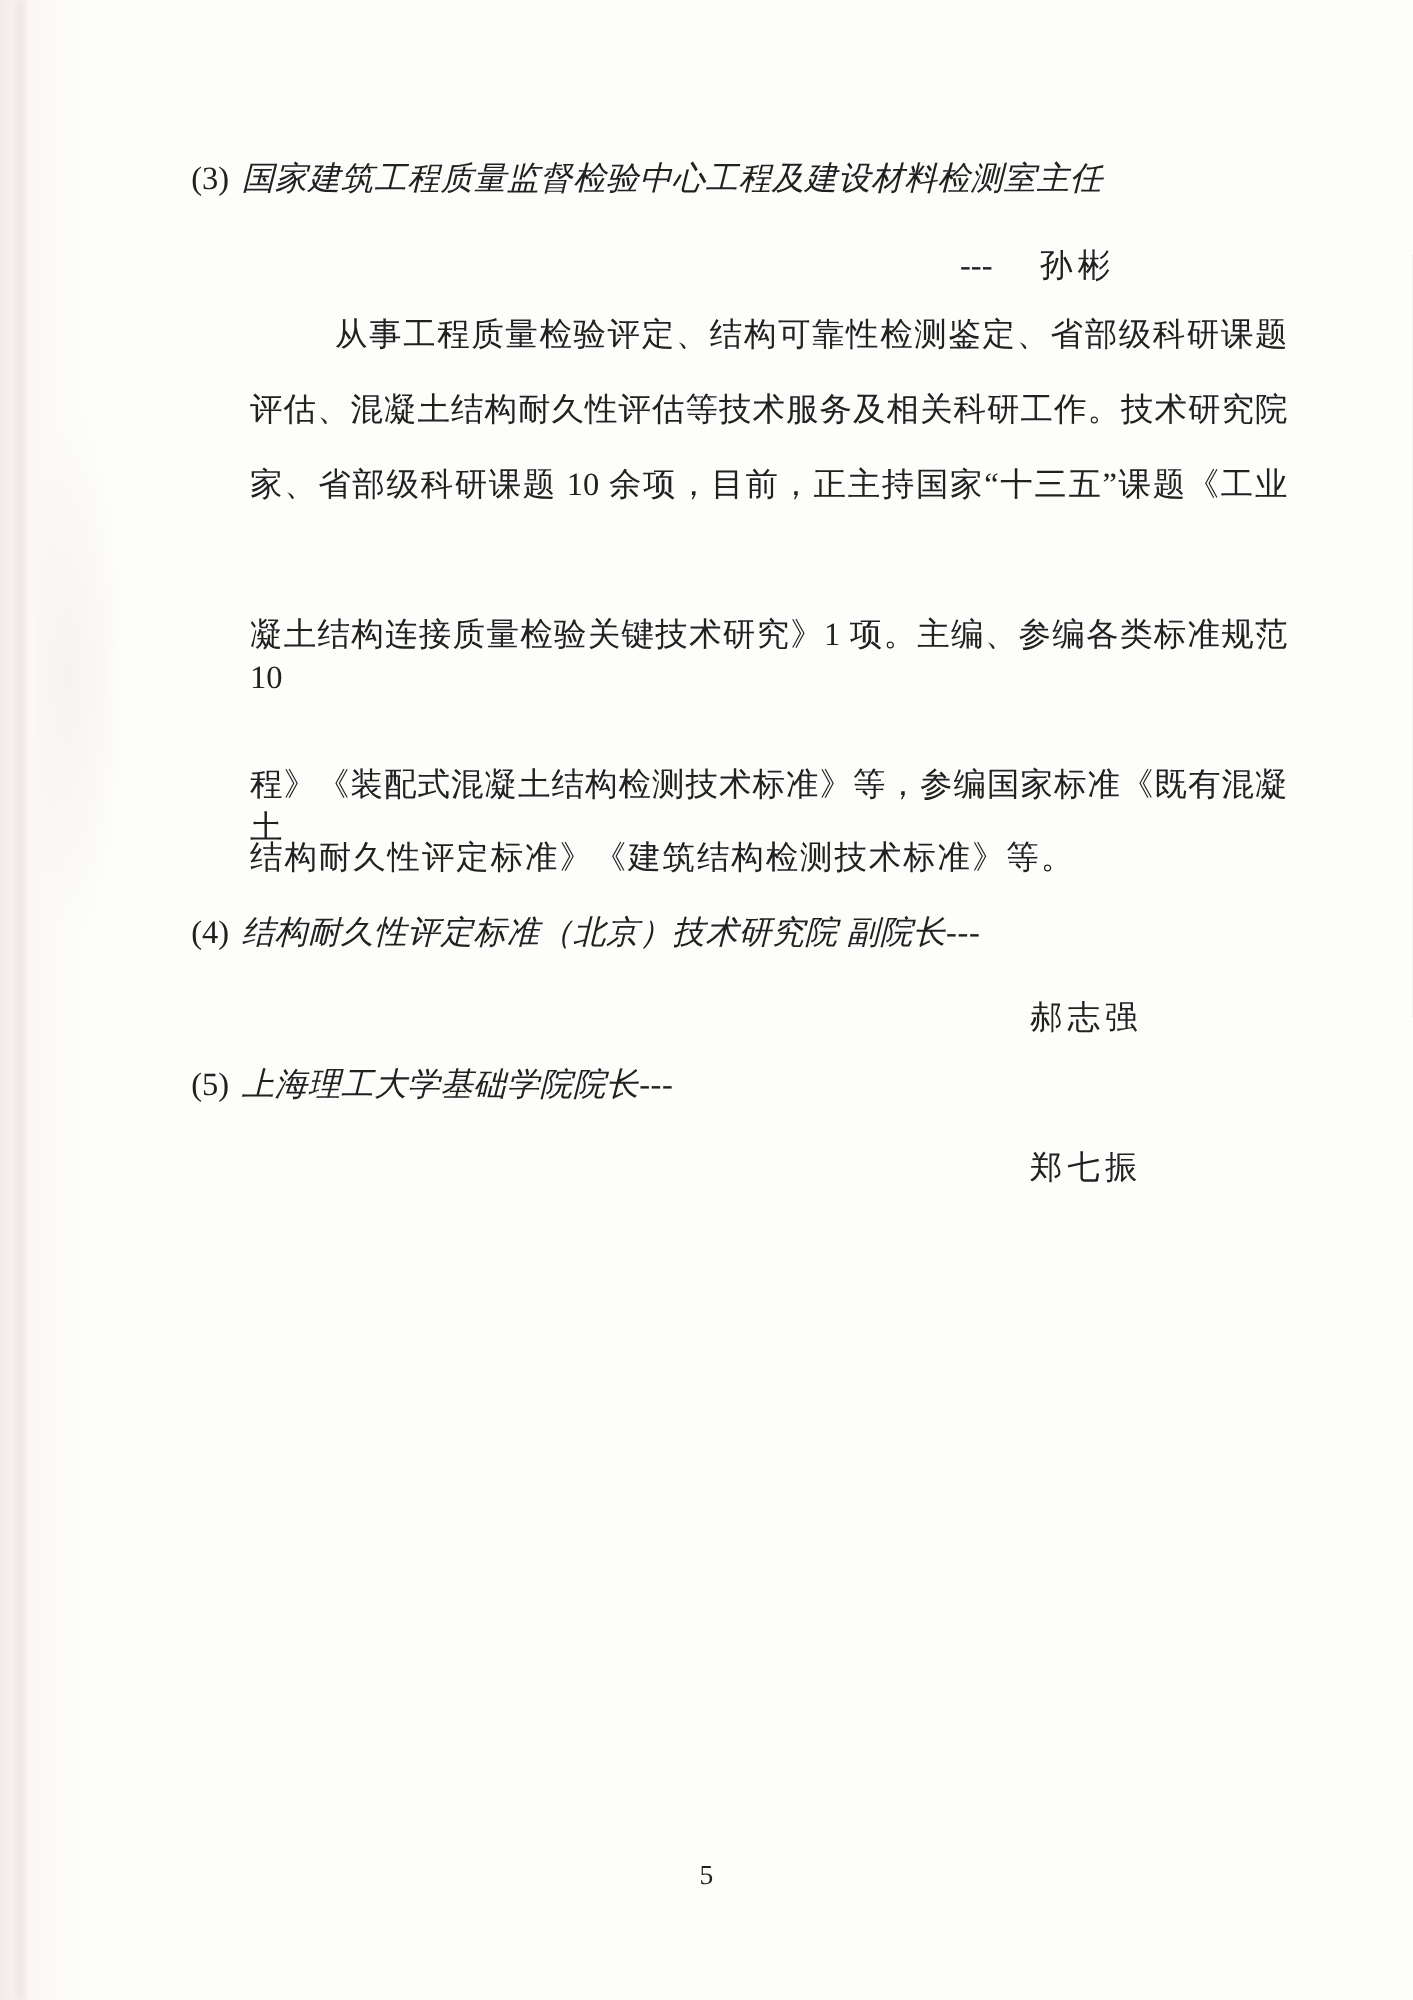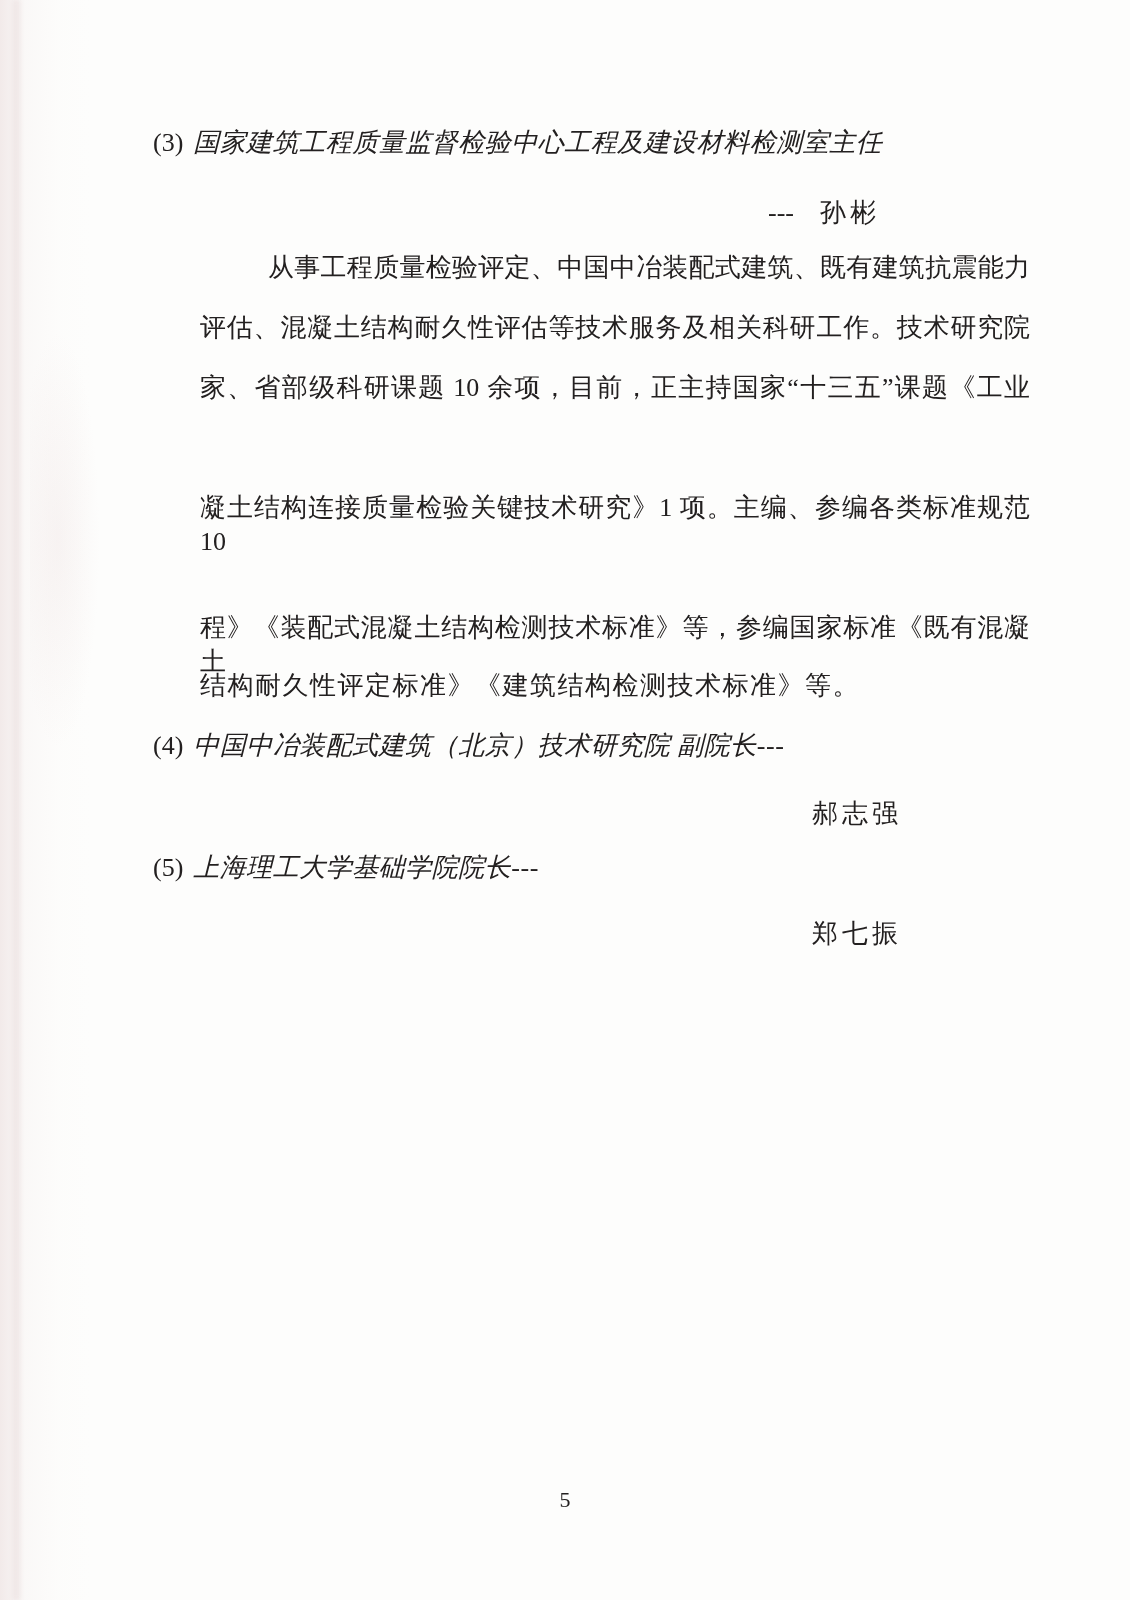--- a/index.html
+++ b/index.html
@@ -46,21 +46,21 @@
   .para {
     left: 200px;
     width: 830px;
     white-space: normal;
     text-align: justify;
     text-align-last: justify;
   }
   .para.first { text-indent: 68px; }
   .para.last { text-align: right; text-align-last: left; letter-spacing: 1.5px; }
   .sig { display: flex; gap: 26px; }
-  .sig .name { letter-spacing: 4px; }
+  .sig .name { letter-spacing: 4px; margin-left: 12px; }
   .page-num {
     position: absolute;
     top: 1487px;
     left: 0; width: 100%;
     text-align: center;
     font-size: 22px;
   }
 </style>
 </head>
 <body>
@@ -73,30 +73,30 @@
   <div class="line heading" style="top:126px">
     <span class="marker">(3)</span>
     <span class="title">国家建筑工程质量监督检验中心工程及建设材料检测室主任</span>
   </div>
 
   <div class="line sig" style="left:768px; top:196px">
     <span class="dash">---</span>
     <span class="name">孙彬</span>
   </div>
 
-  <div class="line para first" style="top:251px">从事工程质量检验评定、中国中冶装配式建筑、既有建筑抗震能力</div>
+  <div class="line para first" style="top:251px">从事工程质量检验评定、结构可靠性检测鉴定、省部级科研课题</div>
   <div class="line para" style="top:311px">评估、混凝土结构耐久性评估等技术服务及相关科研工作。技术研究院</div>
   <div class="line para" style="top:371px">家、省部级科研课题 10 余项，目前，正主持国家“十三五”课题《工业</div>
   <div class="line para" style="top:491px">凝土结构连接质量检验关键技术研究》1 项。主编、参编各类标准规范 10</div>
   <div class="line para" style="top:611px">程》《装配式混凝土结构检测技术标准》等，参编国家标准《既有混凝土</div>
   <div class="line para last" style="top:669px">结构耐久性评定标准》《建筑结构检测技术标准》等。</div>
 
   <div class="line heading" style="top:729px">
     <span class="marker">(4)</span>
-    <span class="title">中国中冶装配式建筑（北京）技术研究院 副院长---</span>
+    <span class="title">结构耐久性评定标准（北京）技术研究院 副院长---</span>
   </div>
 
   <div class="line sig" style="left:812px; top:797px">
     <span class="name">郝志强</span>
   </div>
 
   <div class="line heading" style="top:851px">
     <span class="marker">(5)</span>
     <span class="title">上海理工大学基础学院院长---</span>
   </div>

